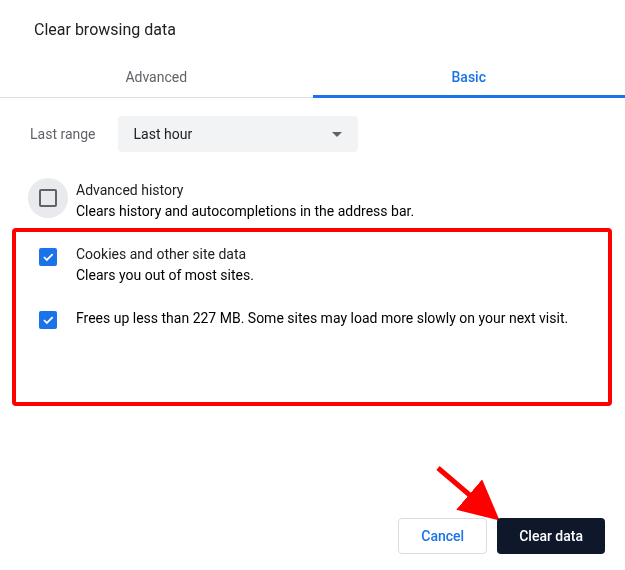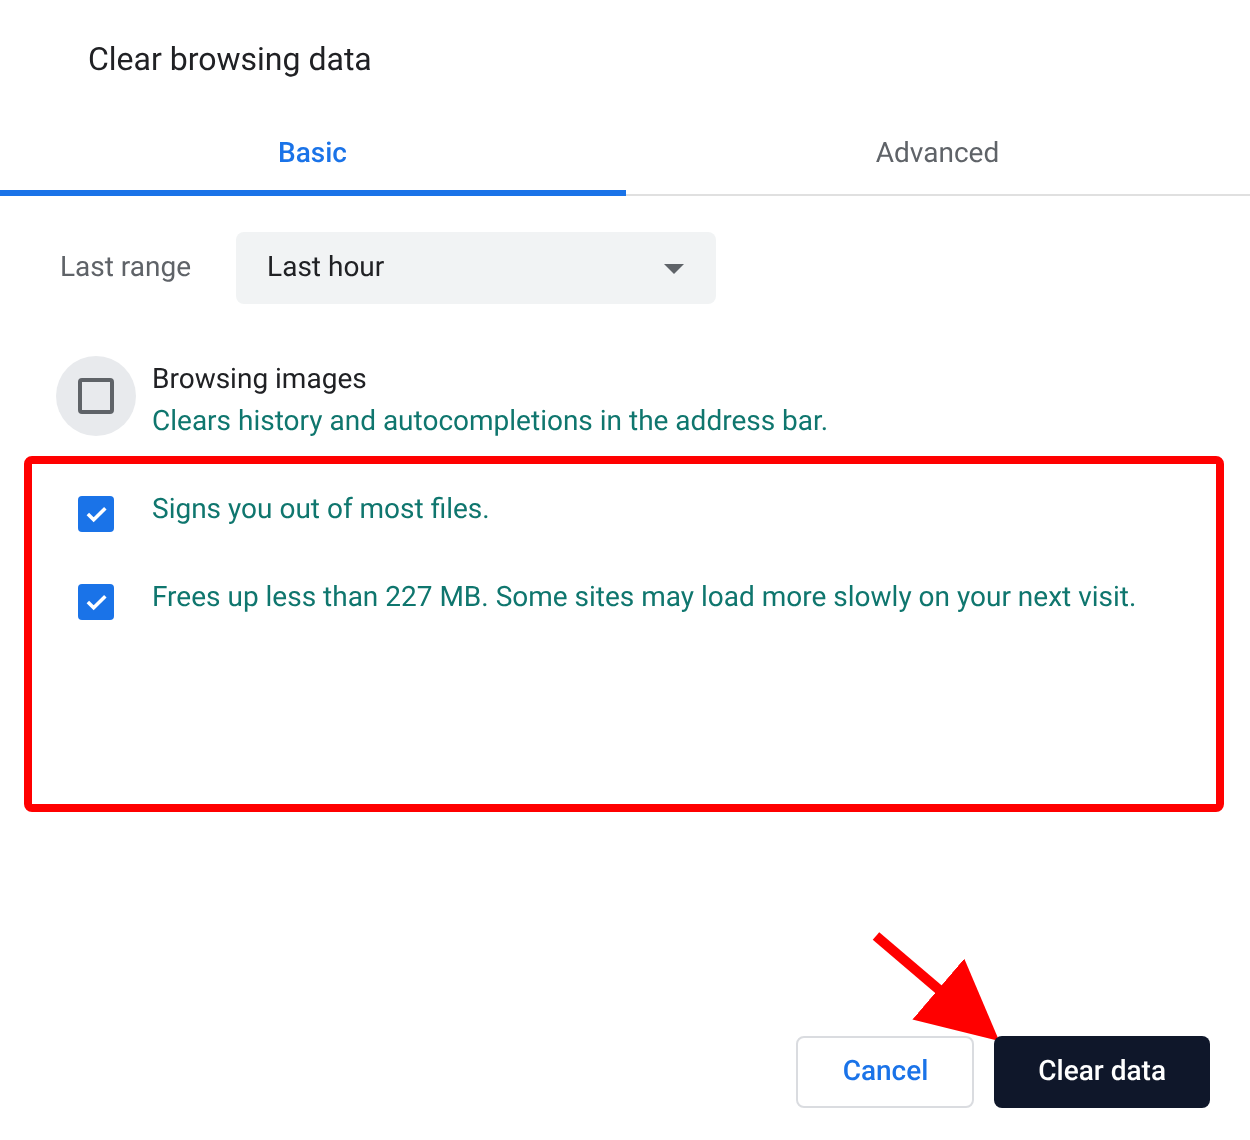--- a/index.html
+++ b/index.html
@@ -7,21 +7,21 @@
       font-family: Roboto, "Segoe UI", Arial, sans-serif;
       background: #fff;
       width: 625px;
       height: 570px;
       position: relative;
       color: #202124;
     }
     .dialog-title {
       font-size: 16px;
       color: #202124;
-      padding: 20px 0 0 44px;
+      padding: 20px 0 0 34px;
       font-weight: 400;
     }
     .tabs {
       display: flex;
       margin-top: 18px;
       border-bottom: 1px solid #e0e0e0;
     }
     .tab {
       flex: 1;
       text-align: center;
@@ -114,21 +114,21 @@
     .option-text {
       flex: 1;
     }
     .option-title {
       font-size: 14px;
       color: #202124;
       margin-bottom: 4px;
     }
     .option-desc {
       font-size: 14px;
-      color: #0f766e;
+      color: #000000;
       line-height: 1.4;
     }
     .highlight-box {
       position: absolute;
       border: 4px solid #ff0000;
       border-radius: 4px;
       pointer-events: none;
     }
     .footer {
       position: absolute;
@@ -163,54 +163,55 @@
       position: absolute;
       pointer-events: none;
     }
   </style>
 </head>
 <body>
 
 <div class="dialog-title">Clear browsing data</div>
 
 <div class="tabs">
+  <div class="tab">Advanced</div>
   <div class="tab active">Basic</div>
-  <div class="tab">Advanced</div>
 </div>
 
 <div class="time-range-row">
   <div class="time-range-label">Last range</div>
   <div class="time-range-select">
     <span>Last hour</span>
     <span class="chevron"></span>
   </div>
 </div>
 
 <div class="option-row first">
   <div class="checkbox-wrap">
     <div class="checkbox-circle">
       <div class="checkbox-unchecked"></div>
     </div>
   </div>
   <div class="option-text">
-    <div class="option-title">Browsing images</div>
+    <div class="option-title">Advanced history</div>
     <div class="option-desc">Clears history and autocompletions in the address bar.</div>
   </div>
 </div>
 
 <div class="option-row">
   <div class="checkbox-wrap">
     <div class="checkbox-checked">
       <svg viewBox="0 0 24 24">
           <path d="M5 12l5 5L20 7"></path>
         </svg>
     </div>
   </div>
   <div class="option-text">
-    <div class="option-desc">Signs you out of most files.</div>
+    <div class="option-title">Cookies and other site data</div>
+    <div class="option-desc">Clears you out of most sites.</div>
   </div>
 </div>
 
 <div class="option-row">
   <div class="checkbox-wrap">
     <div class="checkbox-checked">
       <svg viewBox="0 0 24 24">
           <path d="M5 12l5 5L20 7"></path>
         </svg>
     </div>

